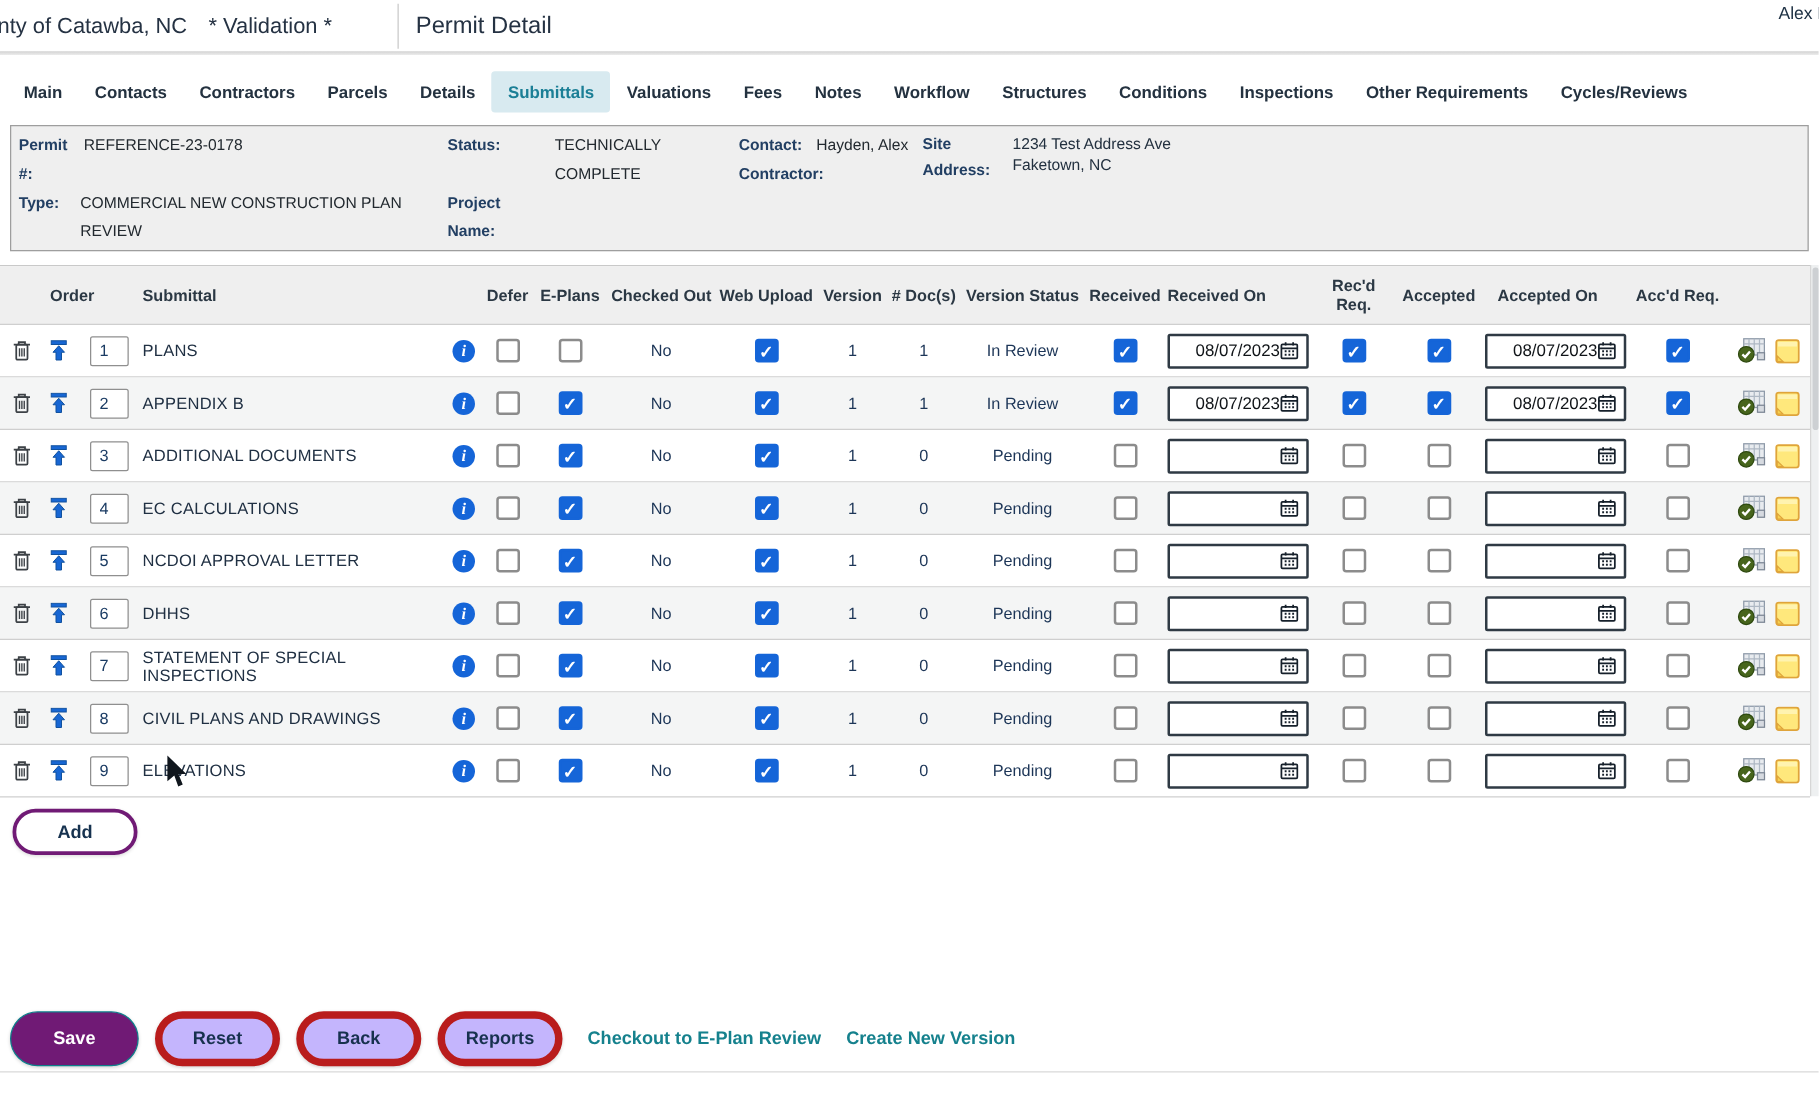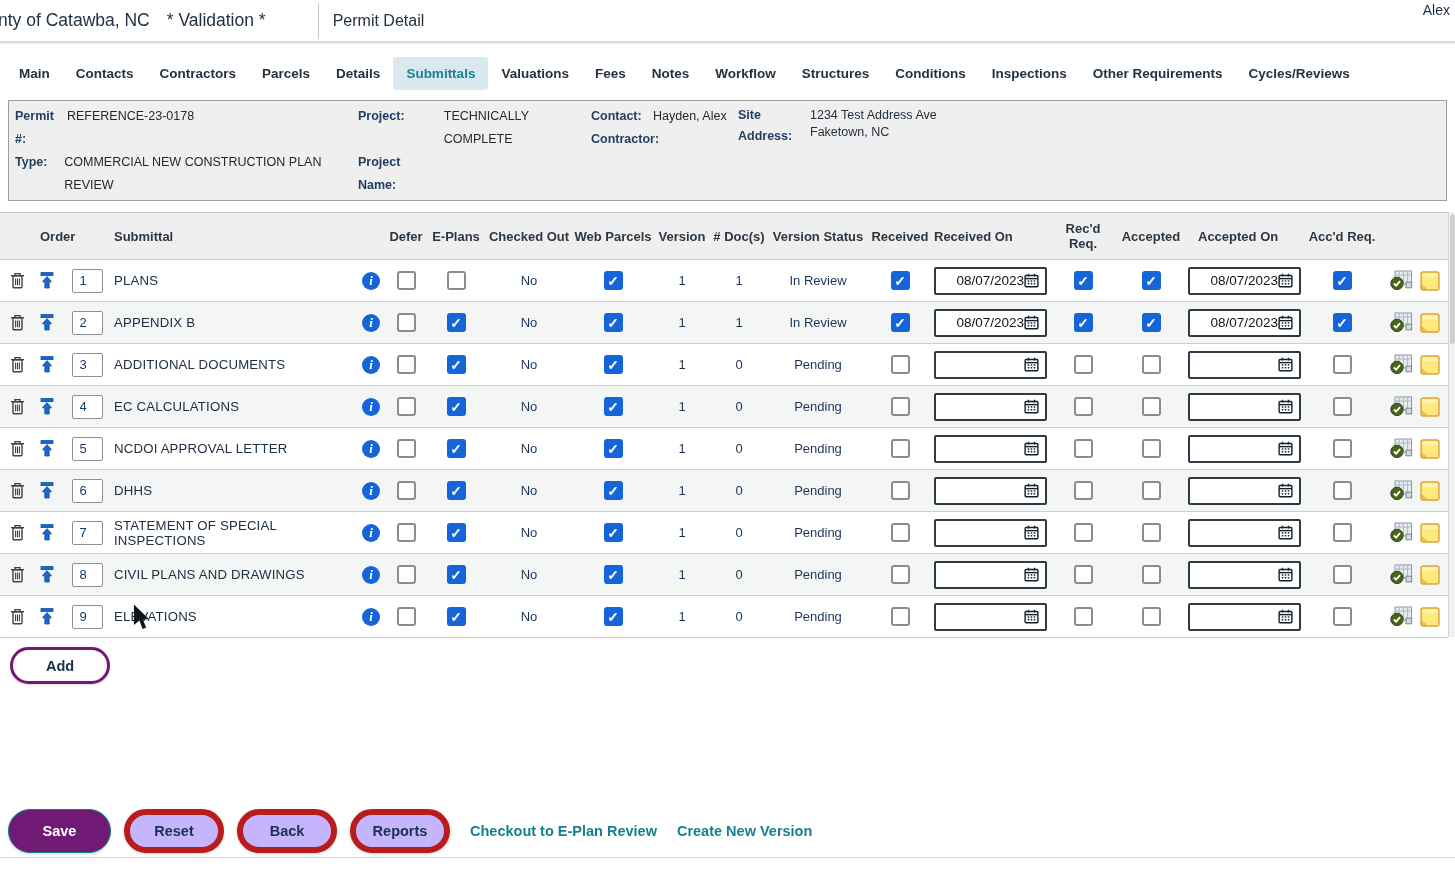--- a/index.html
+++ b/index.html
@@ -9,21 +9,21 @@
     font-family:"Liberation Sans", sans-serif;
     background:#ffffff; color:#22303f;
   }
   .page { position:relative; width:1455px; height:862px; overflow:hidden; }
 
   
   .topbar { height:41px; display:flex; align-items:center; position:relative; white-space:nowrap; }
   .app-title { font-size:17.5px; color:#253243; margin-left:-2px; }
   .validation { font-size:17.5px; color:#253243; margin-left:17px; }
   .v-divider { width:1px; height:36px; background:#c9c9c9; margin-left:52px; }
-  .page-title { font-size:16px; color:#253243; margin-left:14px; }
+  .page-title { font-size:19px; color:#253243; margin-left:14px; }
   .user-name { position:absolute; right:-9px; top:2px; font-size:14px; color:#1c2f42; }
   .topbar-shadow { height:3px; background:linear-gradient(#d2d2d2,#ececec); }
 
   
   .tabs { display:flex; align-items:flex-end; margin:13px 0 0 6px; }
   .tab { padding:9px 13px; font-size:13.5px; font-weight:700; color:#243240; border-radius:3px; cursor:default; }
   .tab.active { background:#d8eaf0; color:#1b7f96; }
 
   
   .permit-info { margin:10px 8px 0 8px; border:1px solid #9e9e9e; background:#efefef; padding:4px 0 3px 6px; display:flex; font-size:12.5px;justify-content:center; }
@@ -155,21 +155,21 @@
           <span class="pi-label">Permit #:</span>
           <span class="pi-value">REFERENCE-23-0178</span>
         </div>
       <div class="pi-row">
           <span class="pi-label">Type:</span>
           <span class="pi-value">COMMERCIAL NEW CONSTRUCTION PLAN REVIEW</span>
         </div>
     </div>
     <div class="pi-col2">
       <div class="pi-row">
-          <span class="pi-label">Project:</span>
+          <span class="pi-label">Status:</span>
           <span class="pi-value">TECHNICALLY COMPLETE</span>
         </div>
       <div class="pi-row">
           <span class="pi-label">Project Name:</span>
           <span class="pi-value"></span>
         </div>
     </div>
     <div class="pi-col3">
       <div class="pi-row">
           <span class="pi-label">Contact:</span>
@@ -194,21 +194,21 @@
   
   <div class="tablewrap">
     <div class="table">
       <div class="thead">
         <span class="h-order">Order</span>
         <span class="c-left">Submittal</span>
         <span></span>
         <span>Defer</span>
         <span>E-Plans</span>
         <span>Checked Out</span>
-        <span>Web Parcels</span>
+        <span>Web Upload</span>
         <span>Version</span>
         <span># Doc(s)</span>
         <span>Version Status</span>
         <span>Received</span>
         <span class="c-left h-recv-on">Received On</span>
         <span>Rec'd Req.</span>
         <span>Accepted</span>
         <span class="c-left h-acc-on">Accepted On</span>
         <span>Acc'd Req.</span>
         <span></span>

